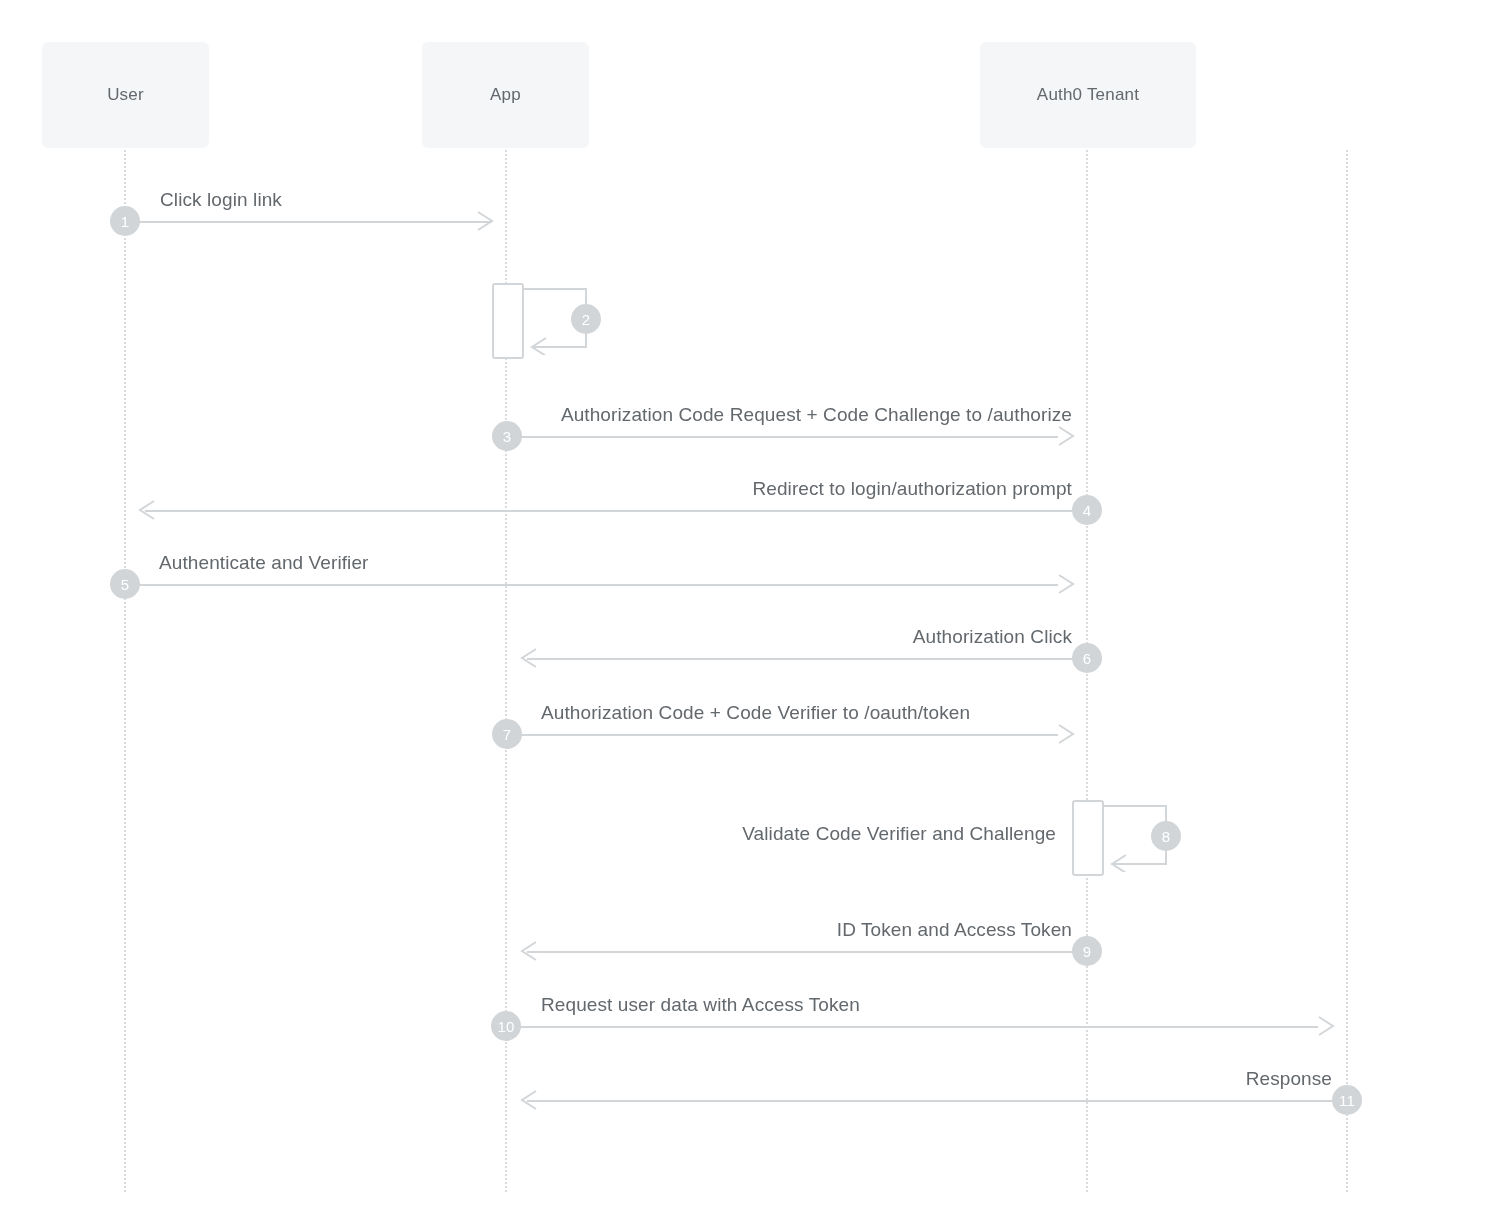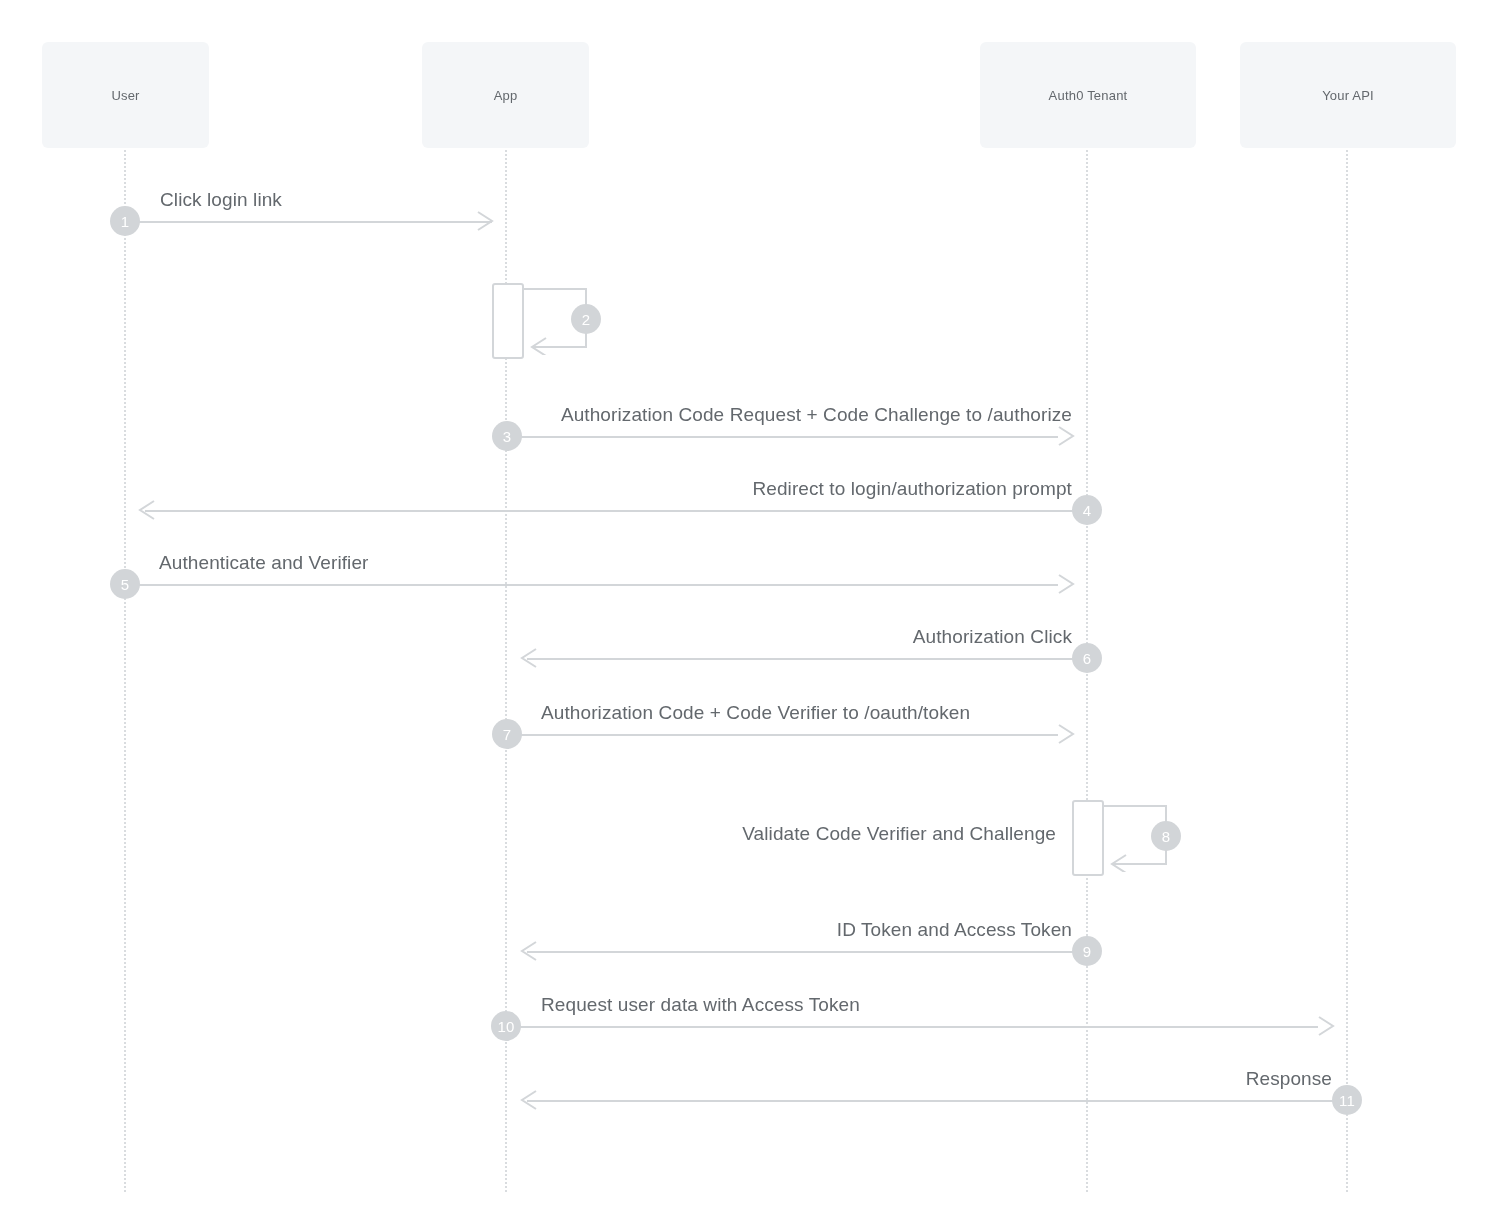--- a/index.html
+++ b/index.html
@@ -19,21 +19,21 @@
   }
   .participant-box {
     position: absolute;
     background: #f4f6f8;
     border-radius: 6px;
     display: flex;
     align-items: center;
     justify-content: center;
   }
   .participant-label {
-    font-size: 13px;
+    font-size: 17px;
     color: #63686d;
     letter-spacing: 0.2px;
     white-space: nowrap;
   }
   .lifeline {
     position: absolute;
     width: 0;
     border-left: 2px dotted #d9dcdf;
   }
   .msg-label {
@@ -89,23 +89,20 @@
 
   <div class="participant-box" style="left:42px; top:42px; width:167px; height:106px;">
     <span class="participant-label">User</span>
   </div>
   <div class="participant-box" style="left:422px; top:42px; width:167px; height:106px;">
     <span class="participant-label">App</span>
   </div>
   <div class="participant-box" style="left:980px; top:42px; width:216px; height:106px;">
     <span class="participant-label">Auth0 Tenant</span>
   </div>
-  <div class="participant-box" style="left:1240px; top:42px; width:216px; height:106px;">
-    <span class="participant-label">Your API</span>
-  </div>
 
   <div class="lifeline" style="left:124px;  top:150px; height:1042px;"></div>
   <div class="lifeline" style="left:505px;  top:150px; height:1042px;"></div>
   <div class="lifeline" style="left:1086px; top:150px; height:1042px;"></div>
   <div class="lifeline" style="left:1346px; top:150px; height:1042px;"></div>
 
   <div class="msg-label" style="left:160px; top:189px;">Click login link</div>
   <div class="arrow-line" style="left:124px; top:221px; width:368px;"></div>
   <div class="arrow-head" style="left:476px; top:209px;">
     <svg width="20" height="24" viewBox="0 0 20 24">

